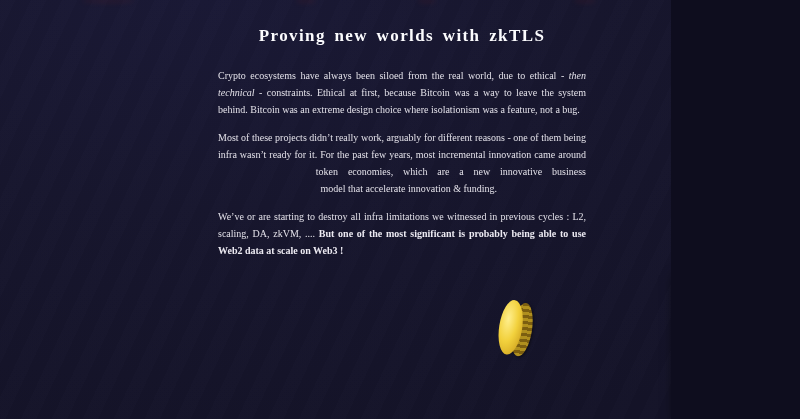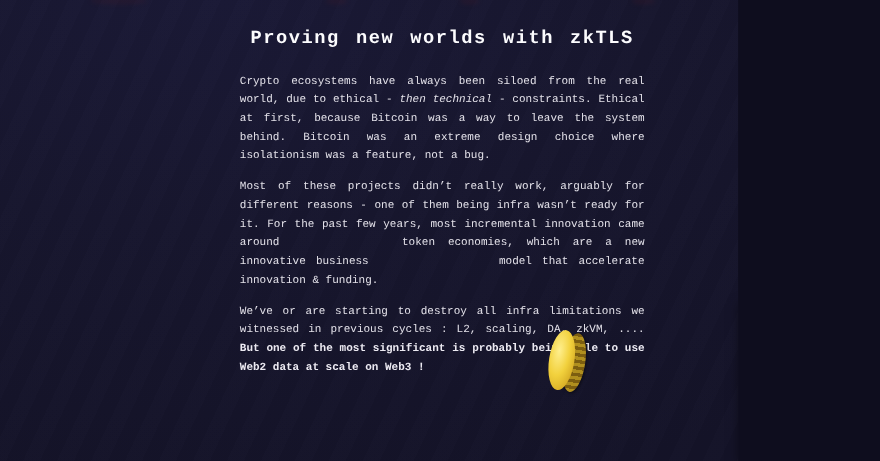--- a/index.html
+++ b/index.html
@@ -2,21 +2,21 @@
 <html><head>
 <meta charset="utf-8">
 <style>
   html,body{margin:0;padding:0;background:#0e0d1e;}
   .page{
     position:relative;
     width:671px;height:419px;
     overflow:hidden;
     background:
       radial-gradient(130% 110% at 30% 0%, #1a1936 0%, #17162e 45%, #141328 100%);
-    font-family:Liberation Mono, monospace;
+    font-family:Liberation Serif, serif;
   }
   
   .page::after{
     content:"";position:absolute;inset:0;pointer-events:none;
     background:repeating-linear-gradient(115deg,
       rgba(255,255,255,0.006) 0 14px, rgba(0,0,0,0.015) 14px 28px);
   }
   
   .top-artifacts{position:absolute;top:0;left:0;width:100%;height:8px;filter:blur(2px);opacity:.5;}
   .top-artifacts span{position:absolute;top:-2px;height:6px;border-radius:50%;background:rgba(74,26,40,.45);}

